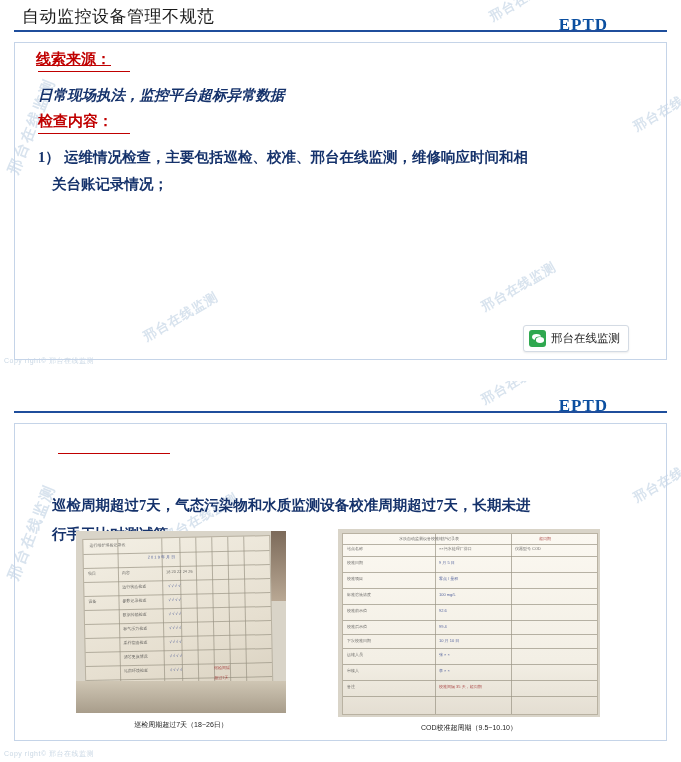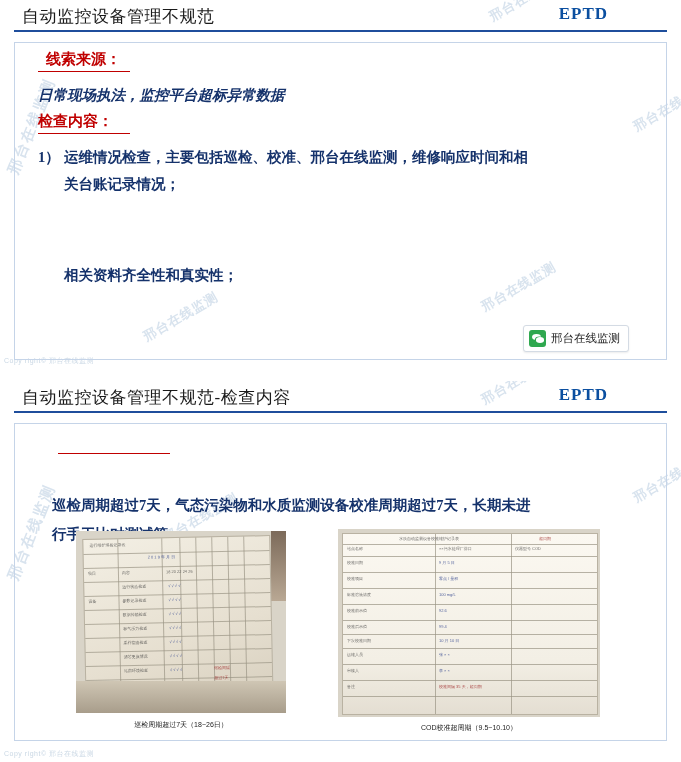--- a/index.html
+++ b/index.html
@@ -70,21 +70,21 @@
     left: 22px;
     top: 5px;
     font-size: 17px;
     color: #1a1a1a;
     letter-spacing: 0.5px;
     font-family: "Liberation Serif", serif;
   }
   .hdr-logo {
     position: absolute;
     right: 22px;
-    top: 4px;
+    top: 15px;
     font-size: 17px;
     font-weight: bold;
     color: #0b4fa0;
     font-family: "Liberation Serif", serif;
     letter-spacing: 1px;
     text-align: center;
   }
   .hdr-rule {
     position: absolute;
     left: 14px;
@@ -290,57 +290,53 @@
   <div class="wm wm-copy" style="left:4px; top:356px;">Copy right© 邢台在线监测</div>
 
   <div class="hdr">
     <div class="hdr-title">自动监控设备管理不规范</div>
     <div class="hdr-logo">EPTD</div>
     <div class="hdr-rule"></div>
   </div>
 
   <div class="frame frame-1"></div>
 
-  <div class="s1-lbl" style="left:46px; top:50px;">线索来源：</div>
+  <div class="s1-lbl" style="left:36px; top:50px;text-decoration:underline;">线索来源：</div>
   <div class="s1-lbl-underline" style="left:38px; top:71px; width:92px;"></div>
 
   <div class="s1-txt" style="left:38px; top:82px;">日常现场执法，监控平台超标异常数据</div>
 
   <div class="s1-lbl" style="left:38px; top:112px;">检查内容：</div>
   <div class="s1-lbl-underline" style="left:38px; top:133px; width:92px;"></div>
 
   <div class="s1-item" style="left:38px; top:144px;">
     <span class="num">1）</span><span>运维情况检查，主要包括巡检、校准、邢台在线监测，维修响应时间和相</span>
   </div>
-  <div class="s1-item" style="left:64px; top:171px;">
+  <div class="s1-item" style="left:52px; top:171px;">
     <span>关台账记录情况；</span>
   </div>
 
 
-  <div class="s1-item" style="left:64px; top:262px;">
-    <span>相关资料齐全性和真实性；</span>
-  </div>
 
   <div class="wx wx-1">
     <span class="wx-icon"></span>
     <span class="wx-text">邢台在线监测</span>
   </div>
 </div>
 
 <div class="slide slide-2">
 
   <div class="wm wm-v" style="left:4px; top:195px;">邢台在线监测</div>
   <div class="wm wm-d" style="left:478px; top:12px;">邢台在线监测</div>
   <div class="wm wm-d" style="left:630px; top:110px;">邢台在线监测</div>
   <div class="wm wm-d" style="left:160px; top:150px;">邢台在线监测</div>
   <div class="wm wm-d" style="left:470px; top:300px;">邢台在线监测</div>
   <div class="wm wm-copy" style="left:4px; top:368px;">Copy right© 邢台在线监测</div>
 
   <div class="hdr">
-    <div class="hdr-title">自动监控设备管理不规范-检查内容</div>
     <div class="hdr-logo">EPTD</div>
     <div class="hdr-rule"></div>
   </div>
 
   <div class="frame frame-2"></div>
 
   <div class="s2-bullet-underline"></div>
 
   <div class="s2-para">
     <div>巡检周期超过7天，气态污染物和水质监测设备校准周期超过7天，长期未进</div>

